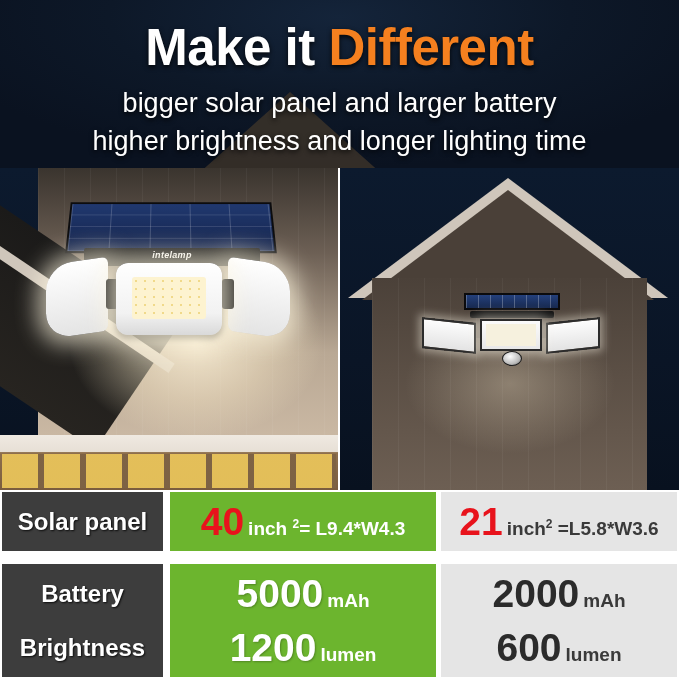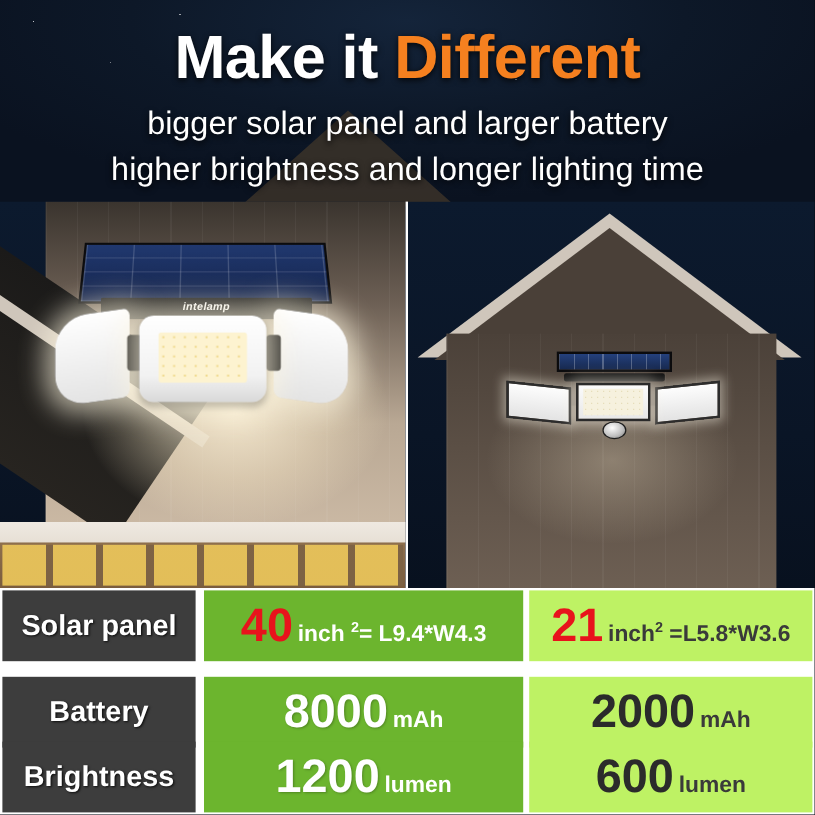--- a/index.html
+++ b/index.html
@@ -327,21 +327,21 @@
     font-weight: bold;
     text-shadow: 1px 1px 2px rgba(0,0,0,.8);
     justify-content: center;
   }
   .cell-a {
     left: 170px; width: 266px;
     background: #6cb52e;
   }
   .cell-b {
     left: 441px; width: 236px;
-    background: #bef264;
+    background: #e5e5e5;
   }
 
   .big {
     font-size: 39px;
     font-weight: bold;
     line-height: 1;
   }
   .big-red   { color: #e8131c; text-align: center; }
   .big-white { color: #ffffff; text-shadow: 1px 1px 2px rgba(0,0,0,.25); }
   .big-dark  { color: #2b2b2b; }
@@ -438,21 +438,21 @@
           <span class="big big-red">21</span>
           <span class="unit unit-dark"><span>inch</span><sup>2</sup><span> =L5.8*W3.6</span></span>
         </div>
       </div>
     </div>
 
     <div class="row r1">
       <div class="cell cell-label">Battery</div>
       <div class="cell cell-a">
         <div class="cell-inner">
-          <span class="big big-white">8000</span>
+          <span class="big big-white">5000</span>
           <span class="unit unit-white">mAh</span>
         </div>
       </div>
       <div class="cell cell-b">
         <div class="cell-inner">
           <span class="big big-dark">2000</span>
           <span class="unit unit-dark">mAh</span>
         </div>
       </div>
     </div>

